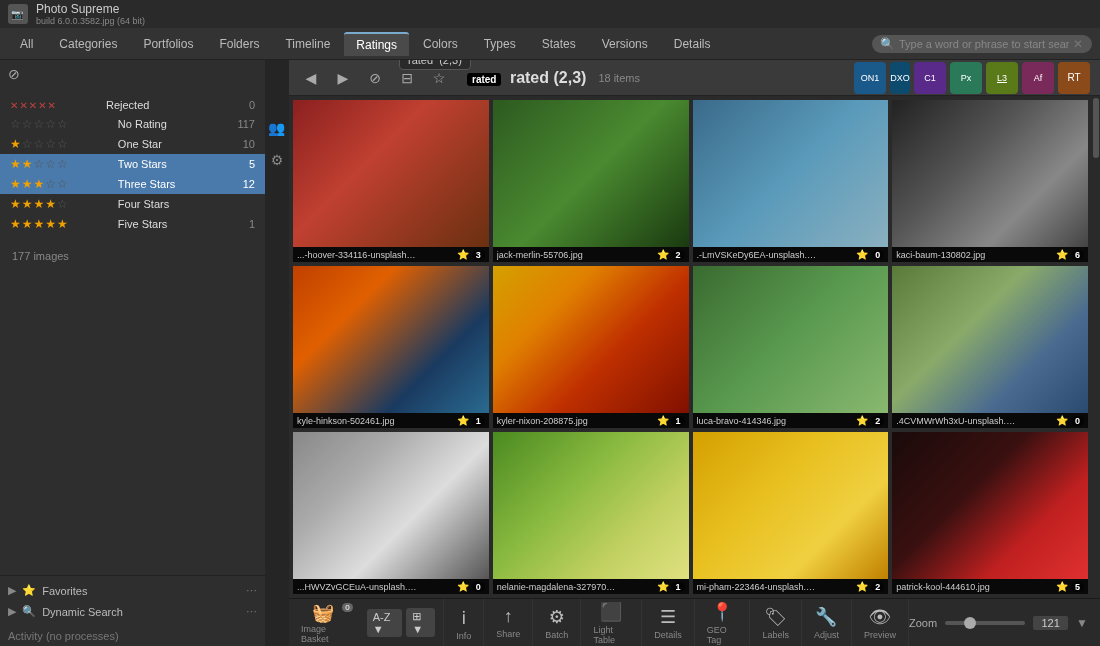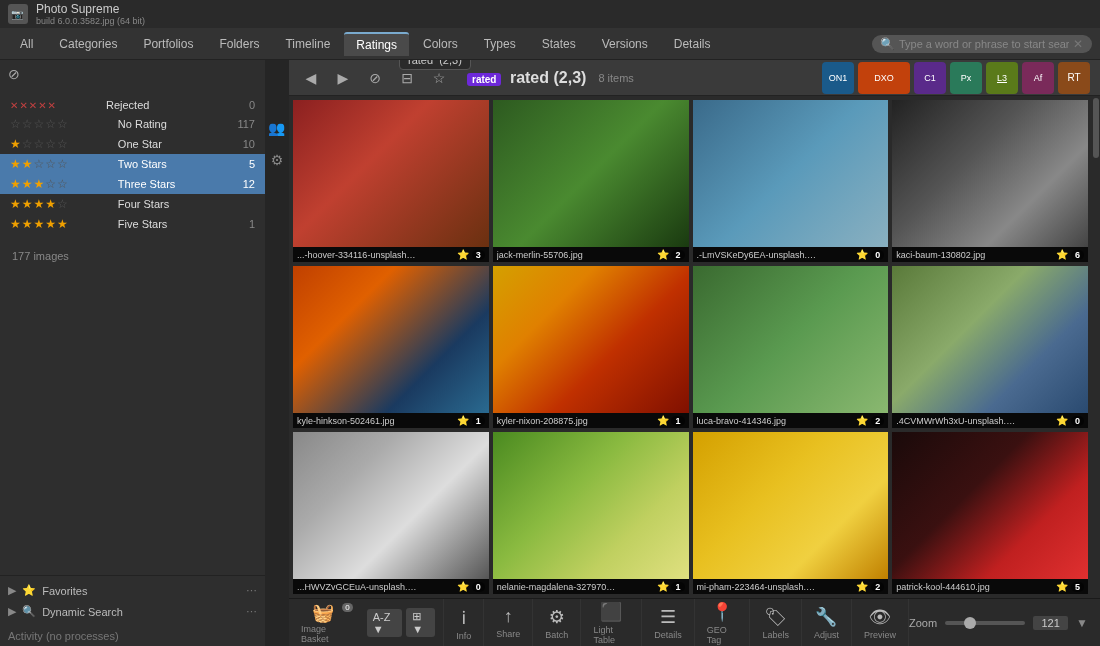--- a/index.html
+++ b/index.html
@@ -342,21 +342,21 @@
     .img-balloon-1 { background: linear-gradient(135deg, #c04000 0%, #e06000 30%, #1a3a60 70%, #2a6a90 100%); }
     .img-target { background: linear-gradient(135deg, #d4a000 0%, #e08000 30%, #c03000 60%, #801000 100%); }
     .img-nature { background: linear-gradient(135deg, #3a6a30 0%, #5a9a50 50%, #8ab870 100%); }
     .img-mountain2 { background: linear-gradient(135deg, #5a7a3a 0%, #8aaa6a 40%, #4a6a90 70%, #2a4a70 100%); }
     .img-train { background: linear-gradient(135deg, #888 0%, #aaa 30%, #ddd 60%, #555 100%); }
     .img-balloon-2 { background: linear-gradient(135deg, #4a8a20 0%, #8aba40 40%, #c0d060 70%, #e0e080 100%); }
     .img-child { background: linear-gradient(135deg, #d4a000 0%, #e8c020 40%, #f0d040 70%, #c08000 100%); }
     .img-dance { background: linear-gradient(135deg, #1a0a0a 0%, #3a1010 40%, #c02020 70%, #e03030 100%); }
 
     .rated-tag {
-      background: #6d28d9;
+      background: #000000;
       color: #fff;
       padding: 1px 5px;
       border-radius: 3px;
       font-size: 10px;
       margin-right: 4px;
     }
   </style>
 </head>
 <body>
 
@@ -522,25 +522,25 @@
       <div style="position:relative;">
         <div style="position:absolute; top:-28px; left:-60px; background:#2a2a2a; border:1px solid #555; border-radius:4px; padding:3px 8px; font-size:11px; color:#ccc; white-space:nowrap; z-index:10;">
           rated &nbsp;(2,3)
         </div>
       </div>
 
       <div class="gallery-title">
         <span class="rated-tag">rated</span>
         <span>rated  (2,3)</span>
       </div>
-      <span class="gallery-subtitle">8 items</span>
+      <span class="gallery-subtitle">18 items</span>
 
       <div class="toolbar-right">
         <div class="ext-app-icon" style="background:#1a5a8a; font-size:9px; width:32px; height:32px;">ON1</div>
-        <div class="ext-app-icon" style="background:#c2410c; font-size:9px; width:52px; height:32px;">DXO</div>
+        <div class="ext-app-icon" style="background:#0c4a6e; font-size:9px; width:20px; height:32px;">DXO</div>
         <div class="ext-app-icon" style="background:#5a2a8a; font-size:9px; width:32px; height:32px;">C1</div>
         <div class="ext-app-icon" style="background:#2a7a5a; font-size:9px; width:32px; height:32px;">Px</div>
         <div class="ext-app-icon" style="background:#5a7a1a; font-size:9px; width:32px; height:32px;text-decoration:underline;">L3</div>
         <div class="ext-app-icon" style="background:#7a2a5a; font-size:9px; width:32px; height:32px;">Af</div>
         <div class="ext-app-icon" style="background:#8a4a1a; font-size:10px; width:32px; height:32px;">RT</div>
       </div>
     </div>
 
     <div style="display:flex; flex:1; overflow:hidden;">
       <div class="gallery-grid">

